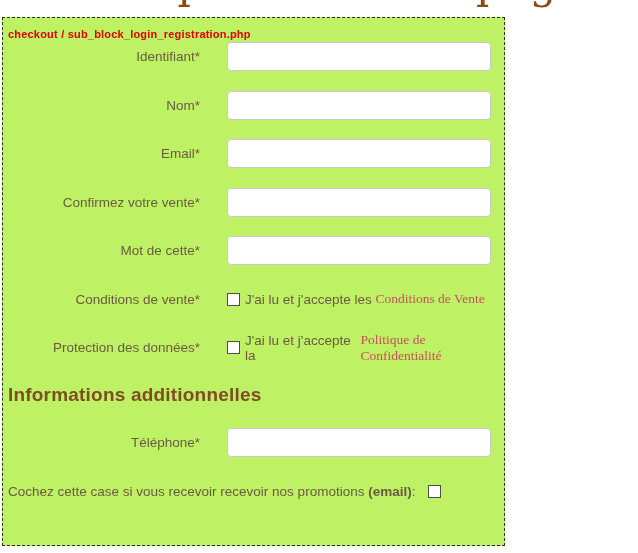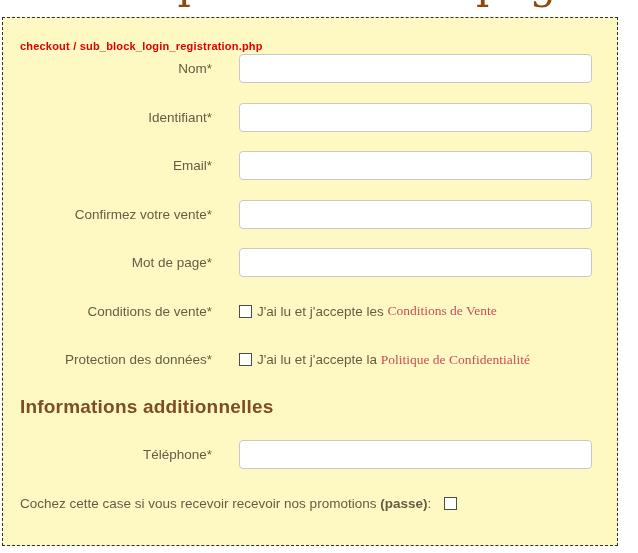--- a/index.html
+++ b/index.html
@@ -31,24 +31,24 @@
     font-size: 42px;
     line-height: 42px;
     color: #8a4a10;
     letter-spacing: 1px;
     white-space: nowrap;
   }
 
   .block {
     position: absolute;
     left: 2px; top: 17px;
-    width: 616px; height: 529px;
+    width: 503px; height: 529px;
     border: 1px dashed #2e2e2e;
-    padding: 16px;
-    background: #fef9c3;
+    padding: 4px;
+    background: #bef264;
   }
 
   .tpl-path {
     margin: 5px 0 1px 1px;
     font-size: 11px;
     line-height: 14px;
     font-weight: bold;
     color: #e00000;
     letter-spacing: 0.2px;
     white-space: nowrap;
@@ -134,41 +134,41 @@
 
 <div class="top-clip">
   <h1>Exemple checkout page</h1>
 </div>
 
 <div class="block">
 
   <div class="tpl-path">checkout / sub_block_login_registration.php</div>
 
   <div class="form-row">
+    <span class="lbl">Identifiant*</span>
+    <input type="text" style="">
+  </div>
+
+  <div class="form-row">
     <span class="lbl">Nom*</span>
     <input type="text" style="">
   </div>
 
   <div class="form-row">
-    <span class="lbl">Identifiant*</span>
-    <input type="text" style="">
-  </div>
-
-  <div class="form-row">
     <span class="lbl">Email*</span>
     <input type="text" style="">
   </div>
 
   <div class="form-row">
     <span class="lbl">Confirmez votre vente*</span>
     <input type="text" style="">
   </div>
 
   <div class="form-row">
-    <span class="lbl">Mot de page*</span>
+    <span class="lbl">Mot de cette*</span>
     <input type="password" style="">
   </div>
 
 
   <div class="form-row">
     <span class="lbl">Conditions de vente*</span>
     <span class="consent">
       <input type="checkbox" class="cb" style="">
       <span>J'ai lu et j'accepte les&nbsp;</span>
       <a href="#">Conditions de Vente</a>
@@ -185,17 +185,17 @@
   </div>
 
   <h2 class="add-info">Informations additionnelles</h2>
 
   <div class="form-row phone-row">
     <span class="lbl">Téléphone*</span>
     <input type="text" style="">
   </div>
 
   <div class="newsletter">
-    <span><span>Cochez cette case si vous recevoir recevoir nos promotions </span><span class="bold">(passe)</span><span>:</span></span>
+    <span><span>Cochez cette case si vous recevoir recevoir nos promotions </span><span class="bold">(email)</span><span>:</span></span>
     <input type="checkbox" class="cb" style="">
   </div>
 
 </div>
 
 </body></html>

